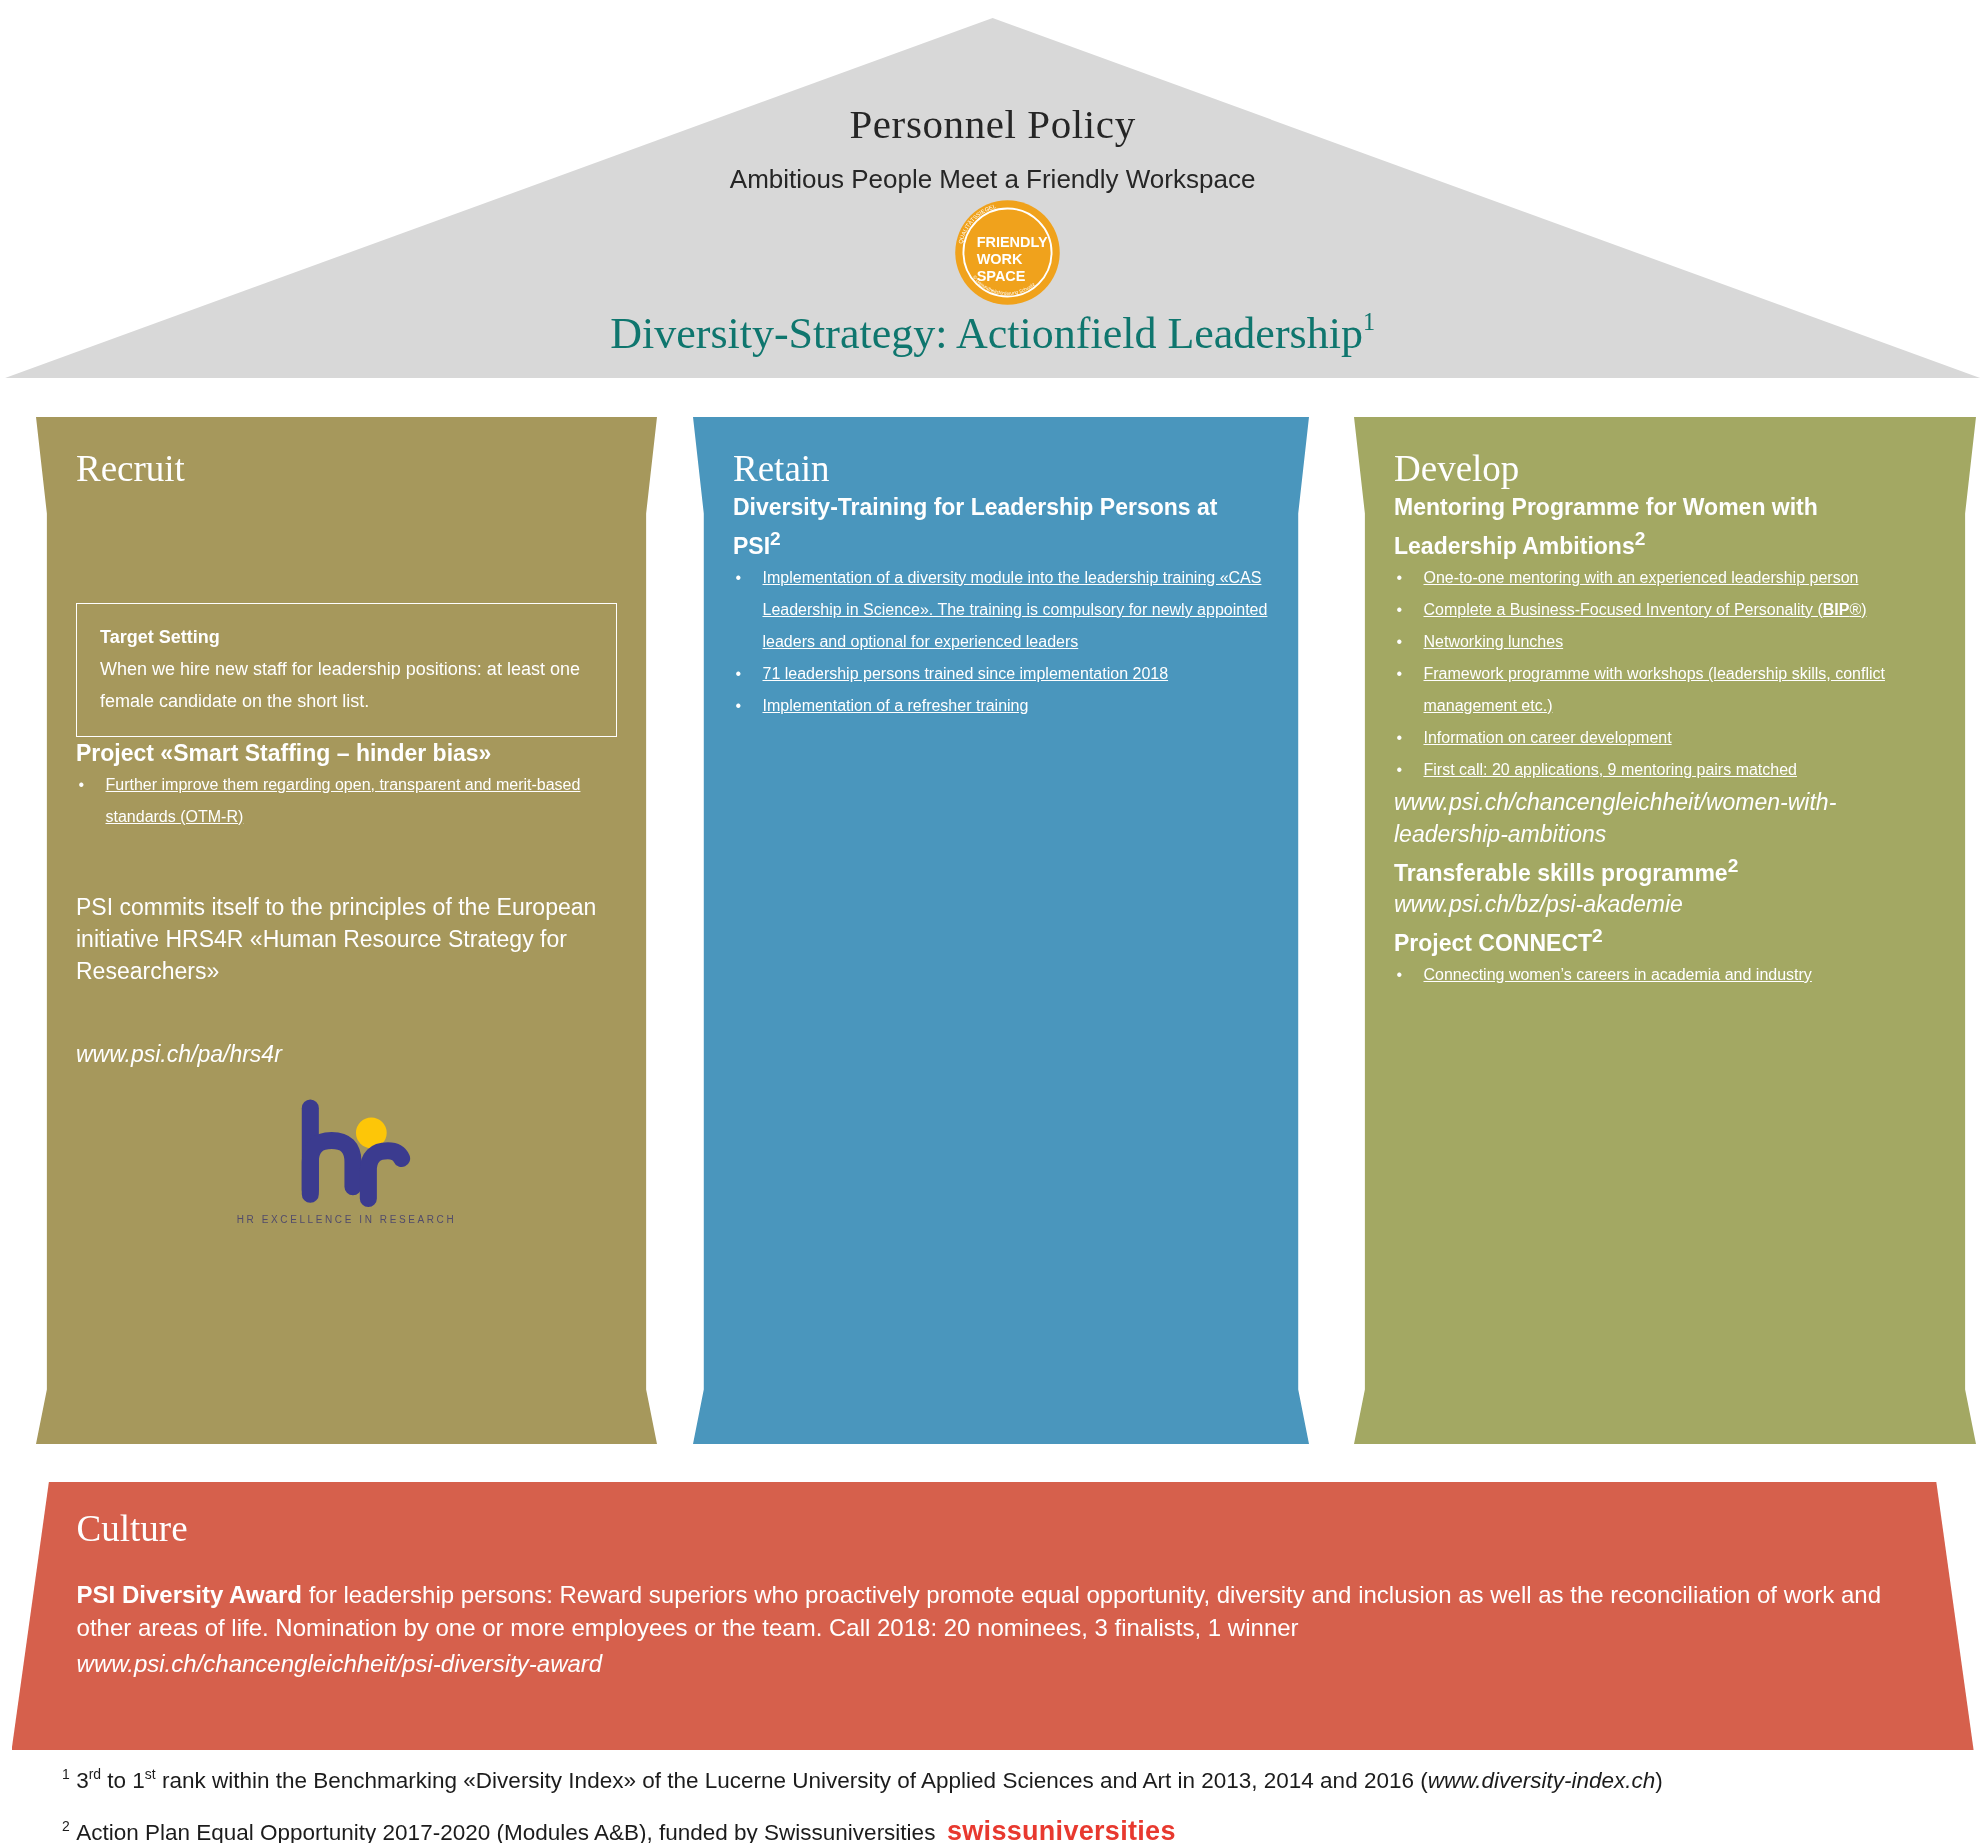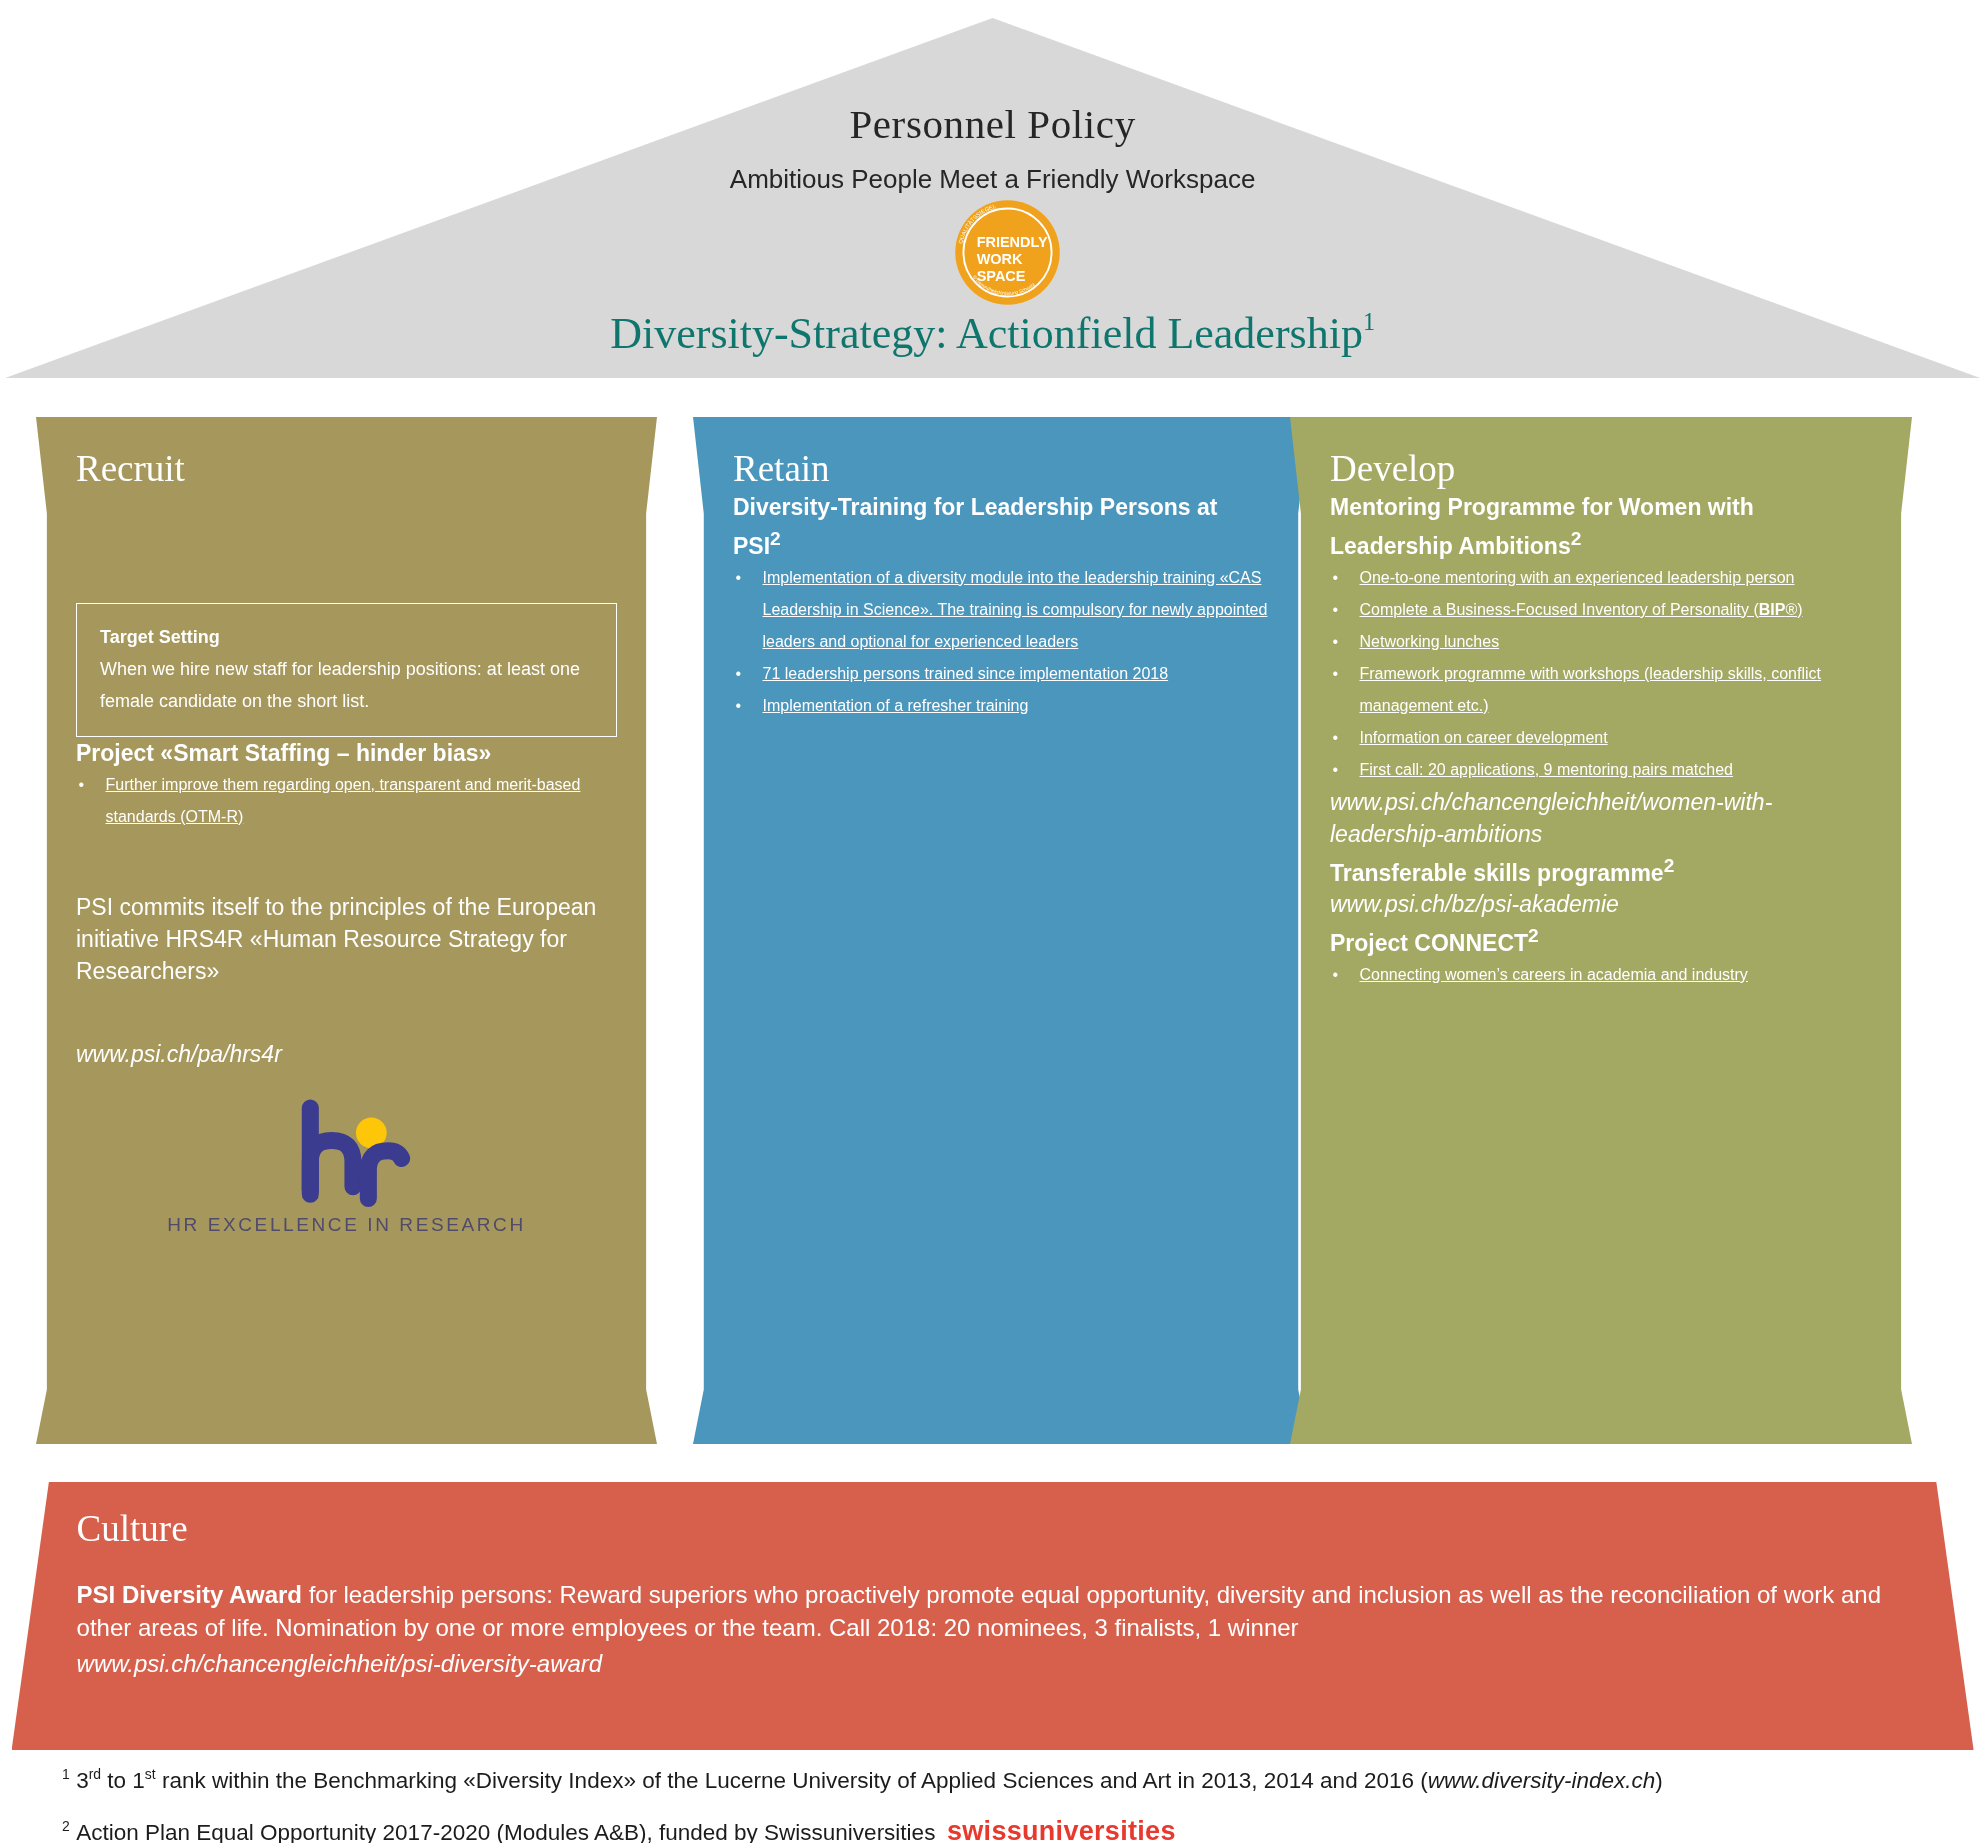--- a/index.html
+++ b/index.html
@@ -19,21 +19,21 @@
         font-size:44px;color:#0f766e;}
   .strategy sup{font-size:55%;vertical-align:18px;}
 
   .badge{position:absolute;left:949px;top:181px;width:107px;height:107px;}
 
   
   .pillar{position:absolute;top:408px;height:1027px;color:#fff;
         clip-path:polygon(0 0,100% 0,98.25% 9.4%,98.25% 94.7%,100% 100%,0 100%,1.75% 94.7%,1.75% 9.4%);}
   .pillar.recruit{left:36px;width:621px;background:var(--recruit_gold,#a6985c);}
   .pillar.retain{left:693px;width:616px;background:var(--retain_blue,#4a96bd);}
-  .pillar.develop{left:1290px;width:622px;background:var(--develop_olive,#a3a863);}
+  .pillar.develop{left:1354px;width:622px;background:var(--develop_olive,#a3a863);}
   .pillar-inner{padding:0 40px;}
   .pillar-title{font-size:37px;font-weight:normal;margin:29px 0 0 0;line-height:45px;}
   .pillar p{margin:0;font-size:23px;line-height:32px;}
   .bold{font-weight:bold;}
   .italic{font-style:italic;}
   .link{font-style:italic;overflow-wrap:break-word;}
   .first-block{margin-top:112px;}
 
   .target-box{border:1.9px solid #ffffff;margin-top:112px;padding:16.7px 14px 19px 23px;}
   .target-box p{font-size:18px;line-height:32px;}
@@ -42,21 +42,21 @@
   ul.bullets li{position:relative;padding-left:29.5px;font-size:16px;line-height:32px;margin:0;text-decoration:underline;}
   ul.bullets li::before{content:"\2022";position:absolute;left:2.6px;top:0;}
 
   .mt-heading{margin-top:44px;}
   .recruit .para{margin-top:58px;}
   .recruit .link{margin-top:51px;}
   .retain .link{margin-top:55px;}
   .dev-gap{margin-top:48px;}
 
   .hr-logo-wrap{margin-top:27px;text-align:center;}
-  .hr-caption{margin-top:3.9px;text-align:center;font-size:19px;letter-spacing:2.6px;
+  .hr-caption{margin-top:3.9px;text-align:center;font-size:10px;letter-spacing:2.6px;
         color:var(--hr_caption_purple,#514b6b);white-space:nowrap;}
 
   
   .culture{position:absolute;left:11.6px;top:1473px;width:1962px;height:268px;
         background:var(--culture_red,#d6604c);color:#fff;
         clip-path:polygon(1.9% 0,98.1% 0,100% 100%,0 100%);}
   .culture-inner{padding:24.4px 77px 0 65px;}
   .culture-title{font-size:37px;font-weight:normal;margin:0;line-height:46px;}
   .culture p{margin:0;font-size:24px;line-height:33px;}
   .culture .award-para{margin-top:26px;}

